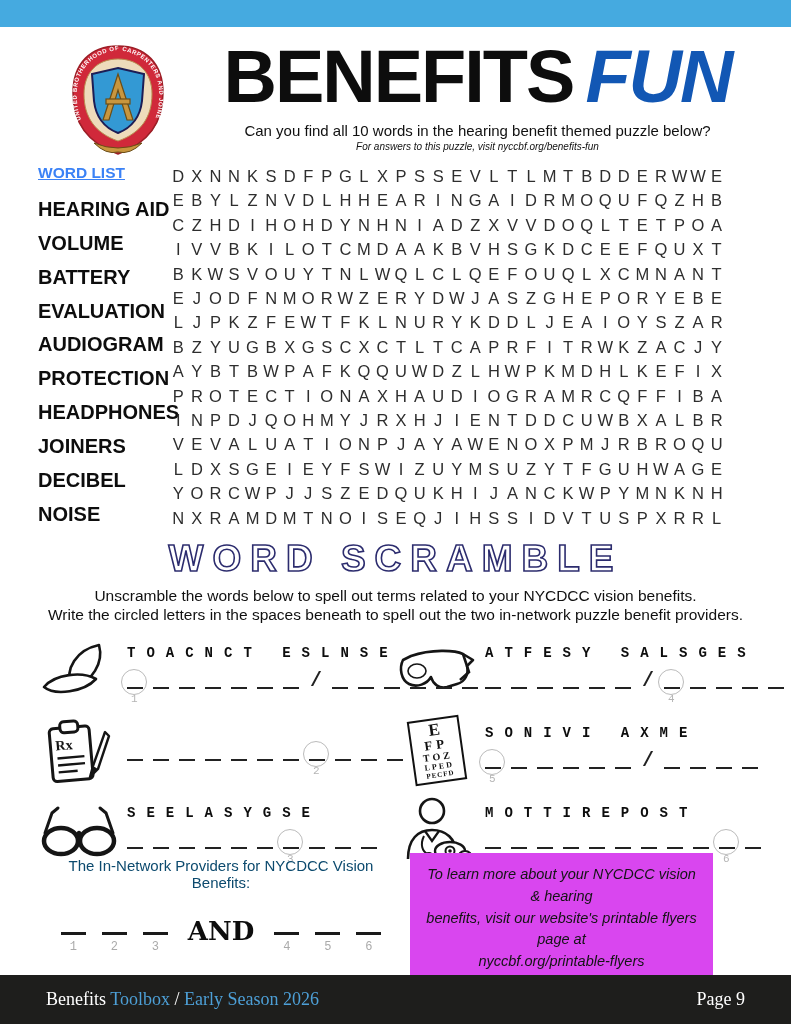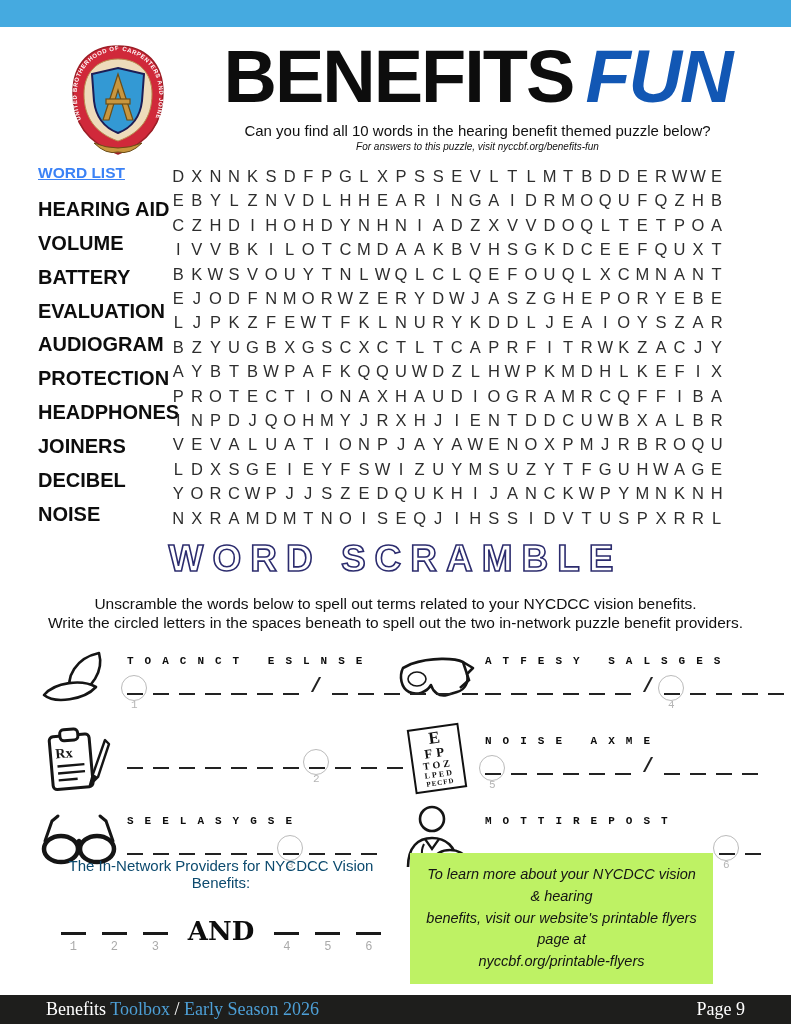--- a/index.html
+++ b/index.html
@@ -16,46 +16,46 @@
   .word-list{position:absolute;left:38px;top:164px;width:132px;}
   .wl-title{font-size:15.5px;font-weight:bold;text-decoration:underline;color:#3b82f6;height:33.9px;}
   .wl-word{font-size:20px;font-weight:bold;color:#0d0d0d;height:33.9px;}
   .ws-grid{position:absolute;left:169px;top:164px;width:557px;}
   .ws-row{display:flex;height:24.42px;}
   .ws-cell{flex:1;text-align:center;font-size:16.5px;color:#2e2e2e;line-height:24.42px;}
   .scramble{position:absolute;left:0;top:539px;width:791px;text-align:center;}
   .sc-title{font-size:37px;font-weight:bold;letter-spacing:9px;color:#fff;-webkit-text-stroke:1.6px #2c2c6e;white-space:nowrap;line-height:1.1;}
   @supports not (-webkit-text-stroke: 1px #000){.sc-title{color:#2c2c6e;}}
   .sc-inst{font-size:15.5px;color:#101010;line-height:19.5px;}
-  .sc-inst:first-of-type{margin-top:14px;}
+  .sc-inst:first-of-type{margin-top:6px;}
   .sc-items{margin-top:6px;display:grid;grid-auto-flow:column;grid-template-rows:repeat(3,80px);grid-template-columns:390px 401px;text-align:left;}
   .sc-item{display:flex;align-items:center;padding-left:36px;}
   .sc-item:nth-child(n+4){padding-left:4px;}
   .sc-icon{width:86px;flex-shrink:0;display:flex;justify-content:center;align-items:center;}
   .sc-body{margin-left:5px;}
-  .sc-letters{font-family:"Liberation Mono",monospace;font-weight:bold;font-size:11px;letter-spacing:11px;color:#0d0d0d;white-space:pre;}
+  .sc-letters{font-family:"Liberation Mono",monospace;font-weight:bold;font-size:14px;letter-spacing:11px;color:#0d0d0d;white-space:pre;}
   .sc-blanks{display:flex;margin-top:15px;height:20px;}
   .sc-blank{width:16px;height:13px;border-bottom:2px solid #222;margin-right:10px;position:relative;}
   .sc-blank .circle{position:absolute;left:-6px;top:-7px;width:26px;height:26px;border:1.5px solid #bbb;border-radius:50%;}
   .sc-blank .cnum{position:absolute;left:4px;top:17px;font-family:"Liberation Mono",monospace;font-size:11px;color:#b5b5b5;}
   .sc-slash{font-family:"Liberation Mono",monospace;font-size:20px;font-weight:bold;color:#222;margin:-7px 10px 0 1px;}
   .eye-chart{width:52px;background:#fff;border:2.5px solid #111;transform:rotate(-8deg);text-align:center;font-family:"Liberation Serif",serif;font-weight:bold;color:#111;padding:2px 1px;}
   .ec-0{font-size:17px;line-height:16px;}
   .ec-1{font-size:13px;line-height:13px;letter-spacing:4px;}
   .ec-2{font-size:10px;line-height:11px;letter-spacing:3px;}
   .ec-3{font-size:8px;line-height:9px;letter-spacing:2px;}
   .ec-4{font-size:7px;line-height:8px;letter-spacing:1px;}
   .bottom-left{position:absolute;left:42px;top:857px;width:358px;text-align:center;}
   .prov-title{font-size:15px;font-weight:normal;color:#0c4a6e;}
   .prov-blanks{display:flex;justify-content:center;align-items:flex-end;margin-top:18px;}
   .pv-blank{width:25px;height:14px;border-bottom:3px solid #1a1a1a;margin:0 8px;position:relative;}
   .pv-num{position:absolute;left:50%;transform:translateX(-50%);top:19px;font-family:"Liberation Mono",monospace;font-size:12px;color:#aaa;}
   .pv-and{font-family:"DejaVu Serif",serif;font-weight:bold;font-size:26px;color:#0d0d0d;margin:0 12px;transform:translateY(9px);line-height:1;}
   .info-box{position:absolute;left:410px;top:853px;width:303px;padding:11px 13px;background:#d8d8d8;font-size:14.5px;font-style:italic;color:#141414;text-align:center;line-height:1.5;}
-  .footer{position:absolute;left:0;bottom:0;width:100%;height:29px;background:#1e1e1c;display:flex;align-items:center;justify-content:space-between;padding:0 46px;font-family:"Liberation Serif",serif;font-size:18px;color:#fff;}
+  .footer{position:absolute;left:0;bottom:0;width:100%;height:49px;background:#1e1e1c;display:flex;align-items:center;justify-content:space-between;padding:0 46px;font-family:"Liberation Serif",serif;font-size:18px;color:#fff;}
   .footer-left span{white-space:pre;}
   .footer .footer-accent{color:#4d9fd6;}
 </style>
 </head>
 <body>
 
 <div class="page">
 
   <div class="top-bar" style="background: rgb(69, 170, 224);"></div>
 
@@ -713,21 +713,21 @@
           <div class="sc-icon">
             <div class="eye-chart">
               <div class="ec-line ec-0">E</div>
               <div class="ec-line ec-1">FP</div>
               <div class="ec-line ec-2">TOZ</div>
               <div class="ec-line ec-3">LPED</div>
               <div class="ec-line ec-4">PECFD</div>
             </div>
           </div>
           <div class="sc-body">
-            <div class="sc-letters">NOISE AXME</div>
+            <div class="sc-letters">SONIVI AXME</div>
             <div class="sc-blanks">
               <span class="sc-blank">
                 <span class="circle"></span>
                 <span class="cnum">5</span>
               </span>
               <span class="sc-blank"></span>
               <span class="sc-blank"></span>
               <span class="sc-blank"></span>
               <span class="sc-blank"></span>
               <span class="sc-blank"></span>
@@ -796,21 +796,21 @@
         </span>
         <span class="pv-blank">
           <span class="pv-num">5</span>
         </span>
         <span class="pv-blank">
           <span class="pv-num">6</span>
         </span>
       </div>
   </div>
 
-  <div class="info-box" style="background: #bef264;">
+  <div class="info-box" style="background: #d946ef;">
     <div>To learn more about your NYCDCC vision &amp; hearing</div>
     <div>benefits, visit our website's printable flyers page at</div>
     <div>nyccbf.org/printable-flyers</div>
   </div>
 
   <div class="footer" style="background: rgb(30, 30, 28);">
     <div class="footer-left"><span>Benefits </span><span class="footer-accent" style="color: rgb(77, 159, 214);">Toolbox</span><span> / </span><span class="footer-accent" style="color: rgb(77, 159, 214);">Early Season 2026</span></div>
     <div>Page 9</div>
   </div>
 

